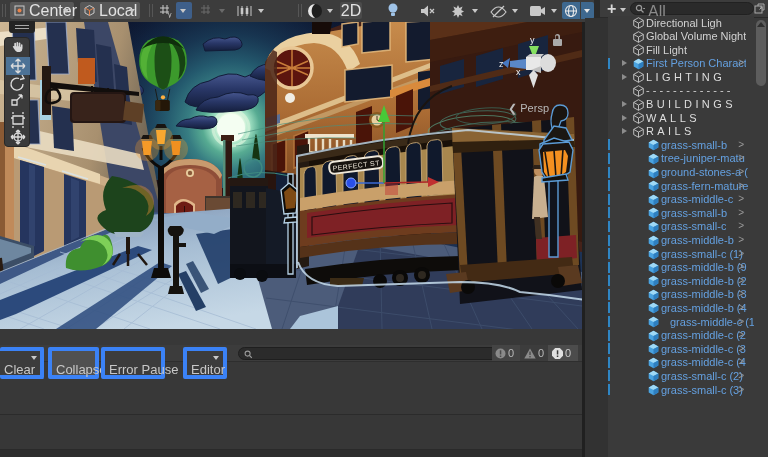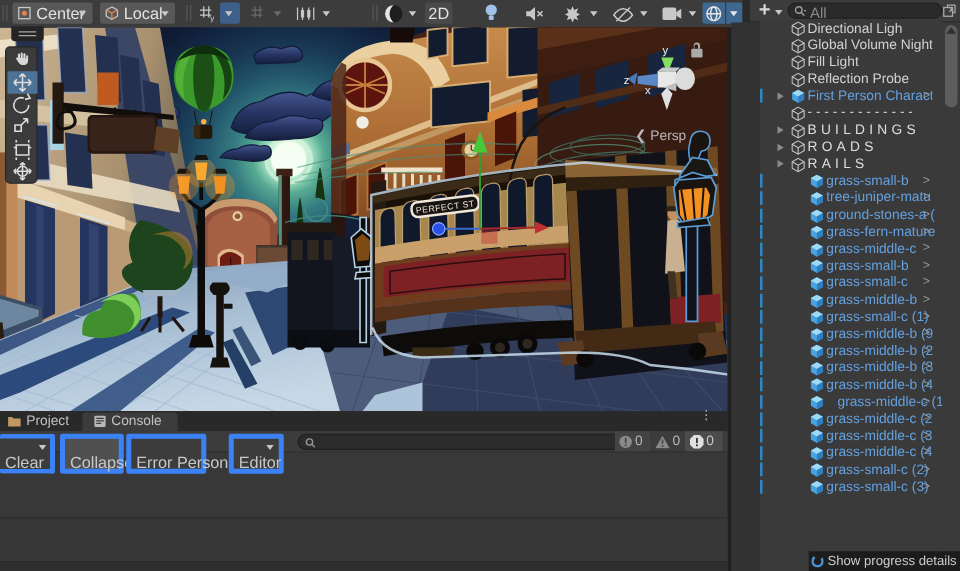--- a/index.html
+++ b/index.html
@@ -2,21 +2,21 @@
 <html><head><meta charset="utf-8">
 <style>
   * { margin:0; padding:0; box-sizing:border-box; }
   html,body { width:768px; height:457px; overflow:hidden; background:#282828;
     font-family:"Liberation Sans", sans-serif; }
   .abs { position:absolute; }
   #root { position:relative; width:768px; height:457px; }
   
   #topbar { left:0; top:0; width:596px; height:22px; background:#3c3c3c; }
   .tbtn { position:absolute; top:2px; height:17px; background:#585858; border-radius:2px;
-          color:#e2e2e2; font-size:13px; line-height:17px; }
+          color:#e2e2e2; font-size:16px; line-height:17px; }
   .sep2 { position:absolute; top:4px; width:1px; height:13px; background:#565656; }
   .caret { display:inline-block; width:0; height:0; border-left:3.5px solid transparent;
            border-right:3.5px solid transparent; border-top:4px solid #c8c8c8; vertical-align:middle; }
   
   #hier { left:585px; top:0; width:183px; height:457px; }
   #hierbar { position:absolute; left:15px; top:0; width:168px; height:18px; background:#3c3c3c;
              border-bottom:1px solid #2a2a2a; }
   #hlist { position:absolute; left:23px; top:16px; width:146px; height:441px; background:#3a3a3a; overflow:hidden;}
   .hrow { position:relative; height:13.6px; font-size:11px; color:#d2d2d2; white-space:nowrap; }
   .hrow .txt { position:absolute; top:0.5px; max-width:100px; overflow:hidden; white-space:nowrap; }
@@ -581,21 +581,21 @@
     <div style="position:absolute;left:0;top:18px;width:183px;height:439px;background:#323232"></div>
     <div id="hierbar">
       <span style="position:absolute;left:7px;top:0px;color:#d8d8d8;font-size:16px;font-weight:bold">+</span>
       <span class="caret" style="position:absolute;left:20px;top:8px"></span>
       <div style="position:absolute;left:30px;top:2px;width:124px;height:13px;background:#2a2a2a;border:1px solid #212121;border-radius:7px">
         <svg width="10" height="10" style="position:absolute;left:4px;top:1px" viewBox="0 0 10 10">
             <circle cx="4" cy="4" r="2.6" fill="none" stroke="#9a9a9a" stroke-width="1.2"></circle>
             <path d="M6 6l2.5 2.5" stroke="#9a9a9a" stroke-width="1.2"></path>
             <path d="M8.2 4.5h2" stroke="#9a9a9a"></path>
           </svg>
-        <span style="position:absolute;left:17px;top:0px;color:#8a8a8a;font-size:12px">All</span>
+        <span style="position:absolute;left:17px;top:0px;color:#8a8a8a;font-size:16px">All</span>
       </div>
       <svg width="11" height="11" style="position:absolute;right:3px;top:3px" viewBox="0 0 11 11">
           <rect x="1" y="3" width="7" height="7" fill="none" stroke="#aaaaaa"></rect>
           <path d="M4 3V1h6v6H8M5.5 6.5L8 4M8 4v2M8 4H6" stroke="#aaaaaa" fill="none"></path>
         </svg>
     </div>
     <div id="hlist">
       <div class="hrow">
           <svg class="abs" width="11" height="12" style="left:25px;top:1px" viewBox="0 0 11 12">
             <path d="M5.5 0.7 10.3 3.4v5.2L5.5 11.3 0.7 8.6V3.4Z" fill="none" stroke="#c8c8c8" stroke-width="0.9"></path>
@@ -611,59 +611,60 @@
           <span class="txt" style="left:38px">Global Volume Night</span>
         </div>
       <div class="hrow">
           <svg class="abs" width="11" height="12" style="left:25px;top:1px" viewBox="0 0 11 12">
             <path d="M5.5 0.7 10.3 3.4v5.2L5.5 11.3 0.7 8.6V3.4Z" fill="none" stroke="#c8c8c8" stroke-width="0.9"></path>
             <path d="M0.7 3.4 5.5 6.1 10.3 3.4M5.5 6.1v5.2" fill="none" stroke="#c8c8c8" stroke-width="0.9"></path>
           </svg>
           <span class="txt" style="left:38px">Fill Light</span>
         </div>
       <div class="hrow">
-          <svg class="abs" width="11" height="12" style="left:25px;top:1px" viewBox="0 0 11 12">
-            <path d="M5.5 0.7 10.3 3.4v5.2L5.5 11.3 0.7 8.6V3.4Z" fill="none" stroke="#c8c8c8" stroke-width="0.9"></path>
-            <path d="M0.7 3.4 5.5 6.1 10.3 3.4M5.5 6.1v5.2" fill="none" stroke="#c8c8c8" stroke-width="0.9"></path>
-          </svg>
-          <span class="txt" style="left:38px">Reflection Probe</span>
-        </div>
-      <div class="hrow">
           <div class="bluebar"></div>
           <div class="arr" style="left:14px"></div>
           <svg class="abs" width="11" height="12" style="left:25px;top:1px" viewBox="0 0 11 12">
             <path d="M5.5 0.7 10.3 3.4v5.2L5.5 11.3 0.7 8.6V3.4Z" fill="#4aa3e0"></path>
             <path d="M5.5 0.7 10.3 3.4 5.5 6.1 0.7 3.4Z" fill="#9fd9f6"></path>
             <path d="M5.5 6.1 10.3 3.4v5.2L5.5 11.3Z" fill="#2e7fc0"></path>
           </svg>
           <span class="txt bt" style="left:38px">First Person Charact</span>
           <span class="gt">&gt;</span>
-        </div>
-      <div class="hrow">
-          <svg class="abs" width="11" height="12" style="left:25px;top:1px" viewBox="0 0 11 12">
-            <path d="M5.5 0.7 10.3 3.4v5.2L5.5 11.3 0.7 8.6V3.4Z" fill="none" stroke="#c8c8c8" stroke-width="0.9"></path>
-            <path d="M0.7 3.4 5.5 6.1 10.3 3.4M5.5 6.1v5.2" fill="none" stroke="#c8c8c8" stroke-width="0.9"></path>
-          </svg>
-          <span class="txt" style="left:38px">- - - - - - - - - - - - -</span>
         </div>
       <div class="hrow">
           <div class="arr" style="left:14px"></div>
           <svg class="abs" width="11" height="12" style="left:25px;top:1px" viewBox="0 0 11 12">
             <path d="M5.5 0.7 10.3 3.4v5.2L5.5 11.3 0.7 8.6V3.4Z" fill="none" stroke="#c8c8c8" stroke-width="0.9"></path>
             <path d="M0.7 3.4 5.5 6.1 10.3 3.4M5.5 6.1v5.2" fill="none" stroke="#c8c8c8" stroke-width="0.9"></path>
           </svg>
-          <span class="txt spaced" style="left:38px">BUILDINGS</span>
+          <span class="txt spaced" style="left:38px">LIGHTING</span>
+        </div>
+      <div class="hrow">
+          <svg class="abs" width="11" height="12" style="left:25px;top:1px" viewBox="0 0 11 12">
+            <path d="M5.5 0.7 10.3 3.4v5.2L5.5 11.3 0.7 8.6V3.4Z" fill="none" stroke="#c8c8c8" stroke-width="0.9"></path>
+            <path d="M0.7 3.4 5.5 6.1 10.3 3.4M5.5 6.1v5.2" fill="none" stroke="#c8c8c8" stroke-width="0.9"></path>
+          </svg>
+          <span class="txt" style="left:38px">- - - - - - - - - - - - -</span>
         </div>
       <div class="hrow">
           <div class="arr" style="left:14px"></div>
           <svg class="abs" width="11" height="12" style="left:25px;top:1px" viewBox="0 0 11 12">
             <path d="M5.5 0.7 10.3 3.4v5.2L5.5 11.3 0.7 8.6V3.4Z" fill="none" stroke="#c8c8c8" stroke-width="0.9"></path>
             <path d="M0.7 3.4 5.5 6.1 10.3 3.4M5.5 6.1v5.2" fill="none" stroke="#c8c8c8" stroke-width="0.9"></path>
           </svg>
-          <span class="txt spaced" style="left:38px">ROADS</span>
+          <span class="txt spaced" style="left:38px">BUILDINGS</span>
+        </div>
+      <div class="hrow">
+          <div class="arr" style="left:14px"></div>
+          <svg class="abs" width="11" height="12" style="left:25px;top:1px" viewBox="0 0 11 12">
+            <path d="M5.5 0.7 10.3 3.4v5.2L5.5 11.3 0.7 8.6V3.4Z" fill="none" stroke="#c8c8c8" stroke-width="0.9"></path>
+            <path d="M0.7 3.4 5.5 6.1 10.3 3.4M5.5 6.1v5.2" fill="none" stroke="#c8c8c8" stroke-width="0.9"></path>
+          </svg>
+          <span class="txt spaced" style="left:38px">WALLS</span>
         </div>
       <div class="hrow">
           <div class="arr" style="left:14px"></div>
           <svg class="abs" width="11" height="12" style="left:25px;top:1px" viewBox="0 0 11 12">
             <path d="M5.5 0.7 10.3 3.4v5.2L5.5 11.3 0.7 8.6V3.4Z" fill="none" stroke="#c8c8c8" stroke-width="0.9"></path>
             <path d="M0.7 3.4 5.5 6.1 10.3 3.4M5.5 6.1v5.2" fill="none" stroke="#c8c8c8" stroke-width="0.9"></path>
           </svg>
           <span class="txt spaced" style="left:38px">RAILS</span>
         </div>
       <div class="hrow">
@@ -854,43 +855,26 @@
             <path d="M5.5 6.1 10.3 3.4v5.2L5.5 11.3Z" fill="#2e7fc0"></path>
           </svg>
           <span class="txt bt" style="left:53px">grass-small-c (3)</span>
           <span class="gt">&gt;</span>
         </div>
     </div>
     <div style="position:absolute;left:169px;top:18px;width:14px;height:439px;background:#3a3a3a">
       <div style="position:absolute;left:2px;top:2px;width:10px;height:66px;background:#5d5d5d;border-radius:5px"></div>
       <div style="position:absolute;left:3px;top:4px;width:0;height:0;border-left:4px solid transparent;border-right:4px solid transparent;border-bottom:5px solid #2e2e2e"></div>
     </div>
-    <div style="position:absolute;left:62px;top:441px;width:121px;height:16px;background:#1c1c1c;color:#cccccc;font-size:10.5px;line-height:16px;white-space:nowrap;overflow:hidden">
-      <svg width="10" height="10" style="position:relative;top:1.5px;margin:0 3px 0 2px">
-          <circle cx="5" cy="5" r="4" fill="none" stroke="#4a90d9" stroke-width="2" stroke-dasharray="16 6"></circle>
-        </svg>Show progress details
-    </div>
   </div>
   <div id="console" class="abs">
-    <div id="ctabs">
-      <div class="ctab" style="left:6px;width:60px;">
-        <svg width="11" height="10" style="position:relative;top:1.5px;margin-right:4px" viewBox="0 0 11 10">
-            <path d="M0.5 1.5h3.2l1 1.3h5.8v6.4H0.5z" fill="#c09862"></path>
-          </svg>Project</div>
-      <div class="ctab" style="left:66px;width:76px;background:#3c3c3c;border-radius:3px 3px 0 0;padding-left:9px">
-        <svg width="10" height="10" style="position:relative;top:1.5px;margin-right:4px" viewBox="0 0 10 10">
-            <rect x="0.5" y="0.5" width="9" height="9" rx="1" fill="#b8b8b8"></rect>
-            <path d="M2 2.7h6M2 4.7h6M2 6.7h4" stroke="#3c3c3c" stroke-width="0.9"></path>
-          </svg>Console</div>
-      <div style="position:absolute;right:12px;top:2px;color:#c0c0c0;font-size:10px;letter-spacing:0;line-height:4px">⋮</div>
-    </div>
     <div id="ctools">
       <div class="cbtn" style="left:0px;width:44px;border-left:none">Clear<span class="caret" style="position:absolute;right:3px;top:5px"></span></div>
       <div class="cbtn" style="left:48px;width:51px;background:#505050">Collapse</div>
-      <div class="cbtn" style="left:101px;width:64px;">Error Person</div>
+      <div class="cbtn" style="left:101px;width:64px;">Error Pause</div>
       <div class="cbtn" style="left:183px;width:44px;text-align:center;">Editor<span class="caret" style="position:absolute;right:4px;top:5px"></span></div>
       <div style="position:absolute;left:238px;top:2px;width:264px;height:12.5px;background:#2b2b2b;border:1px solid #1f1f1f;border-radius:7px">
         <svg width="9" height="9" style="position:absolute;left:5px;top:1.5px" viewBox="0 0 9 9">
             <circle cx="3.6" cy="3.6" r="2.5" fill="none" stroke="#9a9a9a" stroke-width="1.1"></circle>
             <path d="M5.5 5.5l2.3 2.3" stroke="#9a9a9a" stroke-width="1.1"></path>
           </svg>
       </div>
       <div style="position:absolute;left:492px;top:0;width:28px;height:16px;background:#444444"></div>
       <svg width="11" height="11" style="position:absolute;left:495px;top:2.5px" viewBox="0 0 11 11">
           <circle cx="5.5" cy="5.5" r="5" fill="#8a8a8a"></circle>

